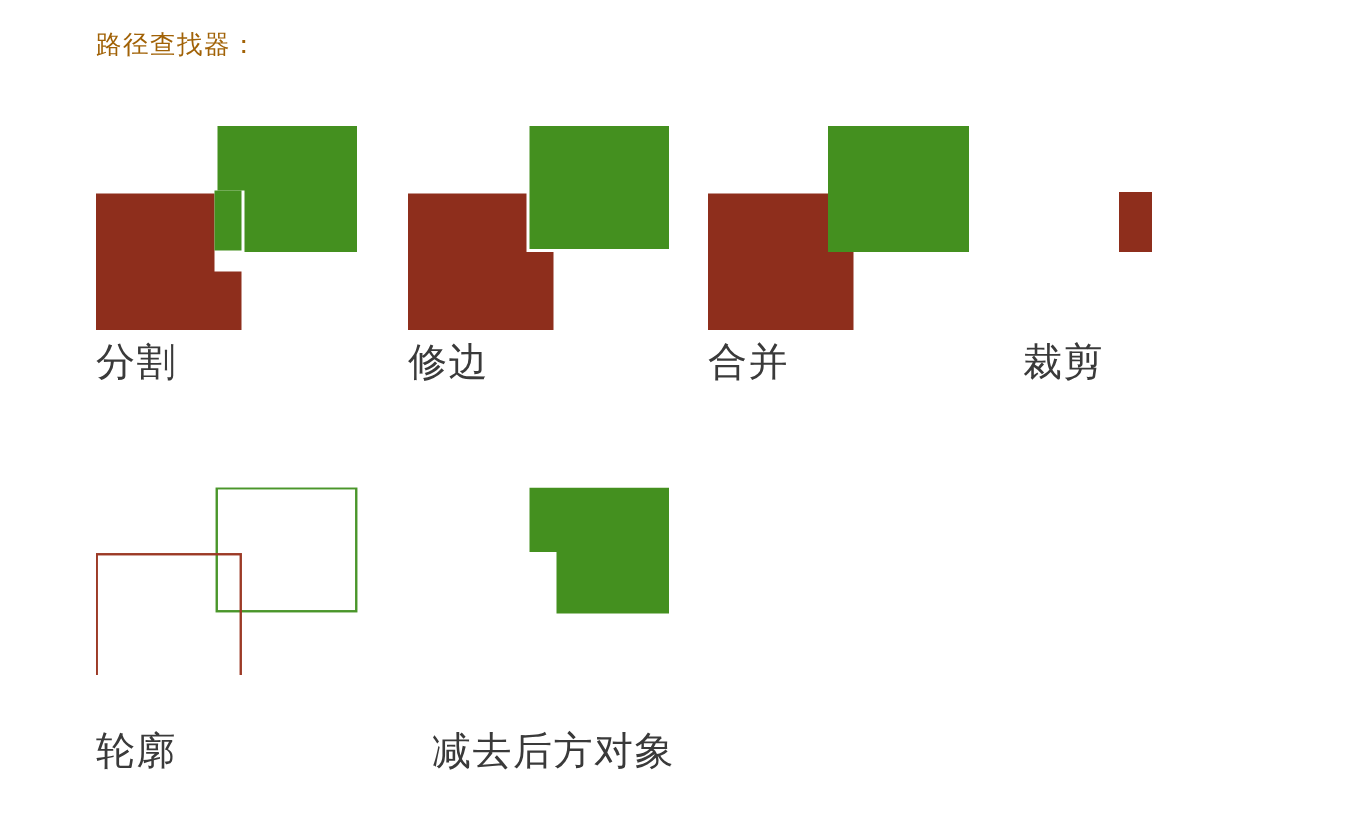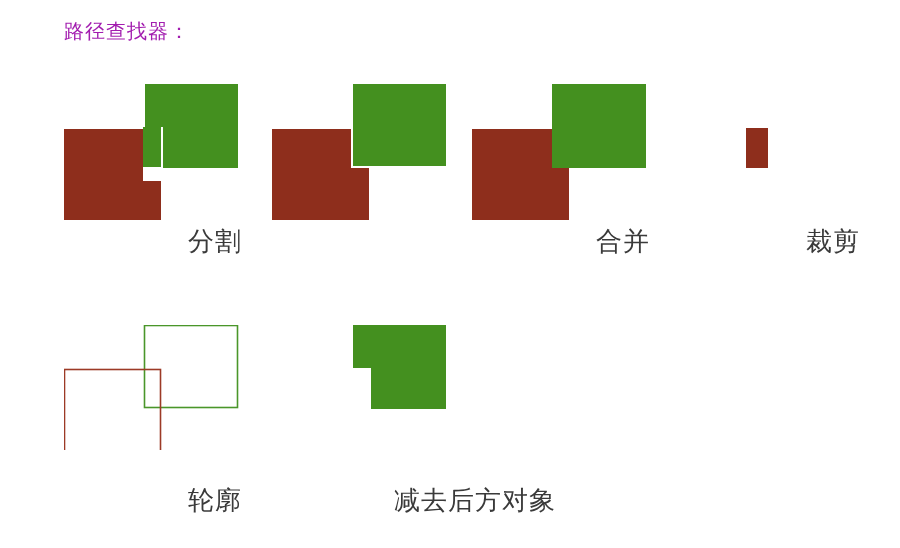--- a/index.html
+++ b/index.html
@@ -18,39 +18,39 @@
     position: absolute;
     left: 0;
     top: 0;
     width: 900px;
     height: 548px;
   }
   .title {
     position: absolute;
     left: 64px;
     top: 18px;
-    font-size: 20px;
-    color: #a21caf;
+    font-size: 17px;
+    color: #a16207;
     letter-spacing: 1px;
     white-space: nowrap;
   }
   .op {
     position: absolute;
   }
   .op-art {
     position: absolute;
     left: 0;
     top: 0;
   }
   .op-label {
     position: absolute;
     font-size: 26px;
     color: #3a3a3a;
     white-space: nowrap;
-    text-align: right;
+    text-align: left;
     letter-spacing: 1px;
   }
 </style>
 </head>
 <body>
 
 <div id="canvas">
 
   <div class="title">路径查找器：</div>
 
@@ -66,20 +66,21 @@
     <div class="op-label" style="left:0; top:140px; width:178px;">分割</div>
   </div>
 
   <div class="op" style="left:272px; top:84px; width:178px; height:180px;">
     <svg class="op-art" width="178" height="140" viewBox="0 0 178 140">
 
       <path fill="#8e2e1c" d="M0,45 L79,45 L79,84 L97,84 L97,136 L0,136 Z"></path>
 
       <rect x="81" y="0" width="93" height="82" fill="#44901f"></rect>
     </svg>
+    <div class="op-label" style="left:0; top:140px; width:178px;">修边</div>
   </div>
 
   <div class="op" style="left:472px; top:84px; width:178px; height:180px;font-family:Liberation Mono, monospace;">
     <svg class="op-art" width="178" height="140" viewBox="0 0 178 140">
 
       <path fill="#8e2e1c" d="M0,45 L80,45 L80,84 L97,84 L97,136 L0,136 Z"></path>
       <rect x="80" y="0" width="94" height="84" fill="#44901f"></rect>
     </svg>
     <div class="op-label" style="left:0; top:140px; width:178px;">合并</div>
   </div>

